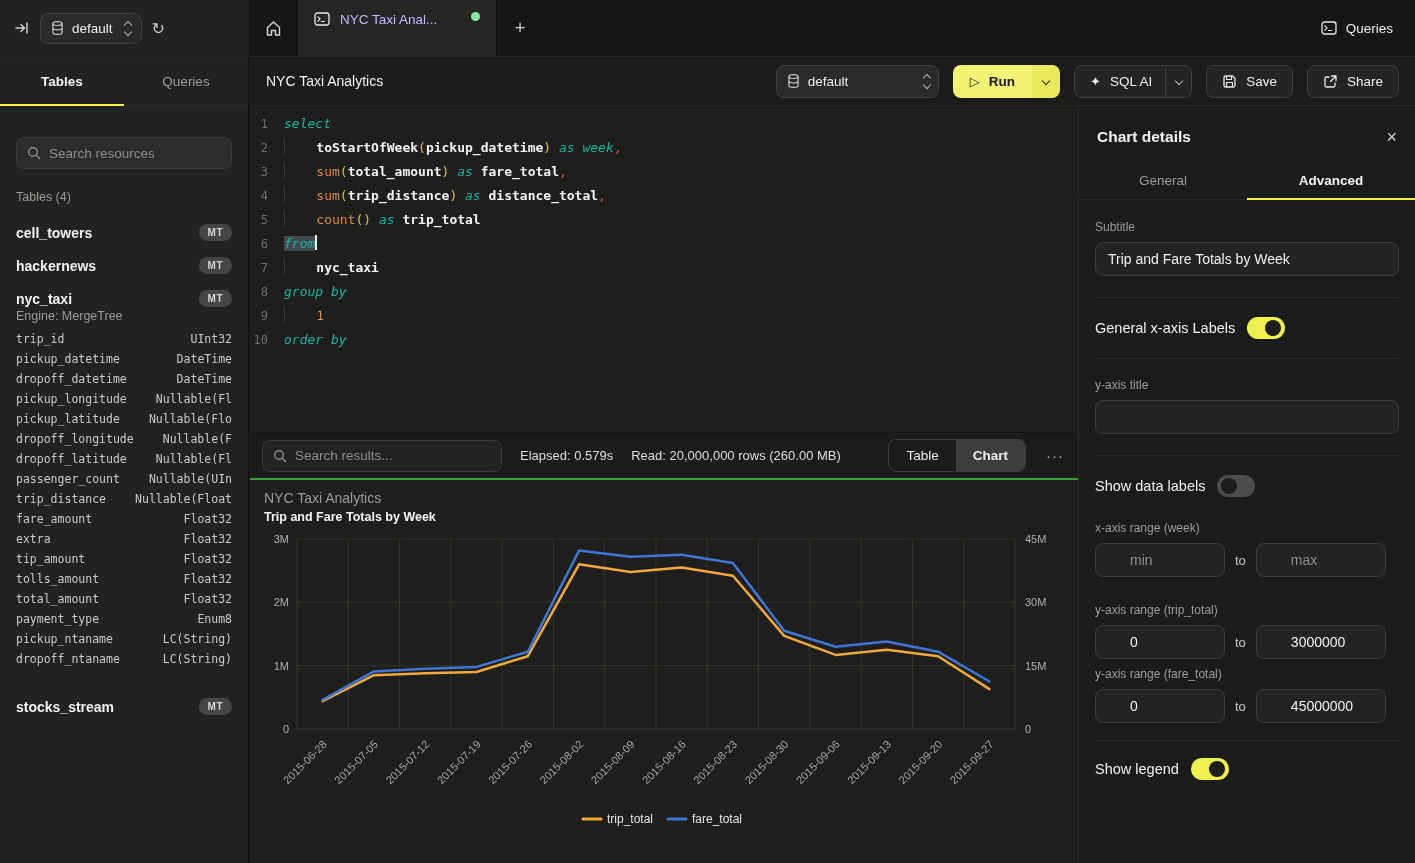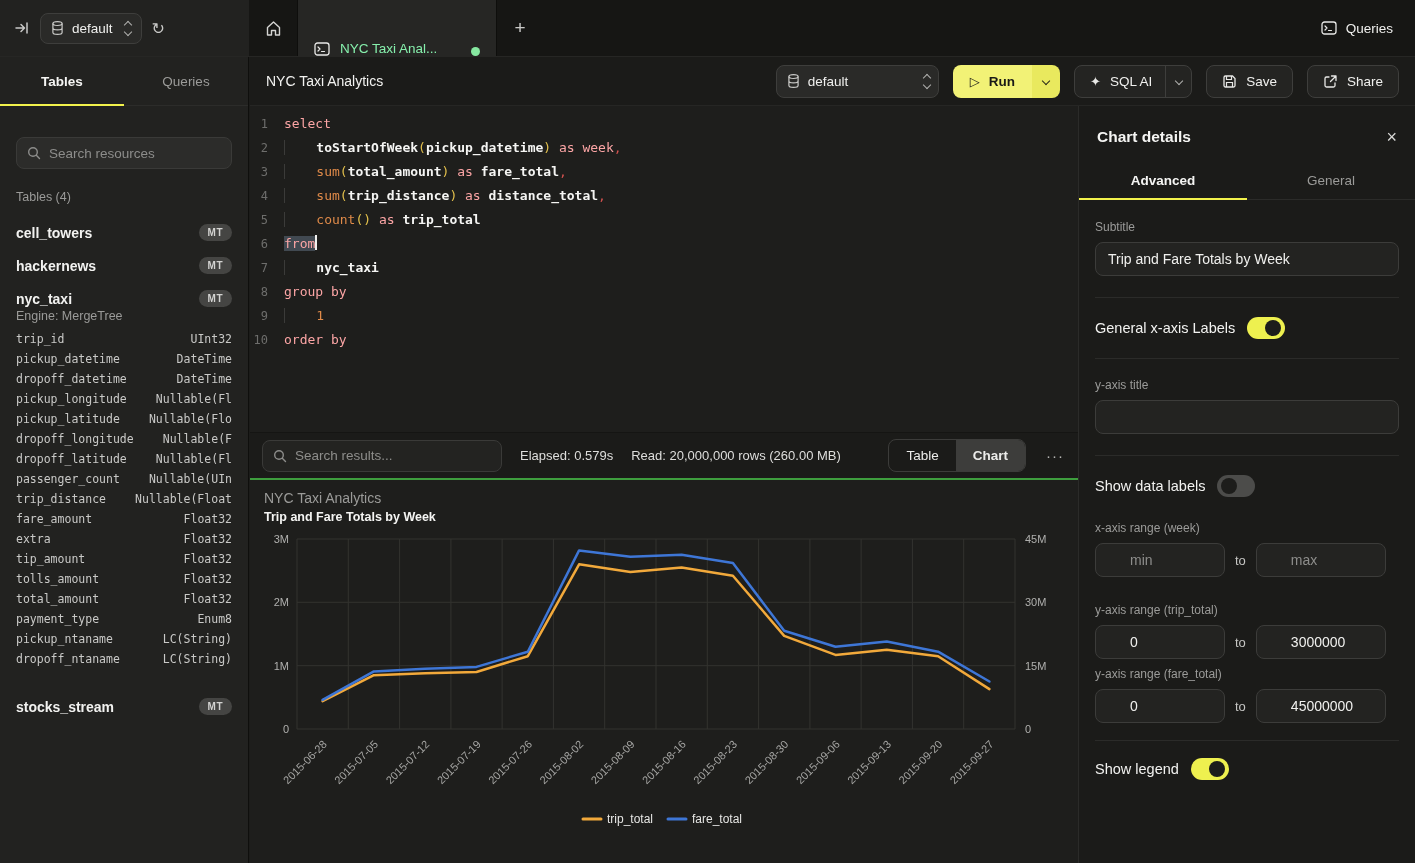--- a/index.html
+++ b/index.html
@@ -16,21 +16,21 @@
   .topbar-left { width:249px; height:100%; background:#222220; display:flex; align-items:center; gap:10px; padding:0 14px; }
   .icon-btn { background:none; border:none; color:#c9c9c7; cursor:pointer; display:flex; align-items:center; justify-content:center; font-size:16px; }
   .select { display:flex; align-items:center; gap:8px; background:#2a2a28; border:1px solid #3e3e3c; border-radius:8px; height:31px; padding:0 10px; color:#f0f0ee; cursor:pointer; }
   .select .lbl { font-size:13.5px; }
   .updown { display:flex; flex-direction:column; gap:1px; margin-left:4px; }
   .chev { width:6px; height:6px; border-right:1.5px solid #b0b0ae; border-bottom:1.5px solid #b0b0ae; }
   .chev.up { transform:rotate(-135deg); }
   .chev.down { transform:rotate(45deg); }
   .tabstrip { flex:1; display:flex; align-items:stretch; background:#161614; }
   .home-btn { width:48px; display:flex; align-items:center; justify-content:center; border:none; background:none; color:#d5d5d3; cursor:pointer; }
-  .qtab { display:flex; align-items:flex-end; gap:10px; padding:0 16px; width:200px; background:#262624; border-left:1px solid #0e0e0c; border-right:1px solid #0e0e0c; color:#86efac; cursor:pointer; }
+  .qtab { display:flex; align-items:flex-start; gap:10px; padding:12px 16px; width:200px; background:#262624; border-left:1px solid #0e0e0c; border-right:1px solid #0e0e0c; color:#c4b5fd; cursor:pointer; }
   .qtab .ttl { font-size:13.5px; white-space:nowrap; overflow:hidden; }
   .dot { width:9px; height:9px; border-radius:50%; background:#86e8a0; margin-left:auto; flex:none; }
   .plus-btn { width:46px; border:none; background:none; color:#c9c9c7; font-size:19px; cursor:pointer; }
   .topbar-right { display:flex; align-items:center; padding:0 22px; margin-left:auto; }
   .queries-link { display:flex; align-items:center; gap:9px; background:none; border:none; color:#f0f0ee; font-size:13.5px; cursor:pointer; }
 
   
   #subheader { position:absolute; left:250px; top:57px; width:1165px; height:49px; background:#1b1b19; border-bottom:1px solid #262624; display:flex; align-items:center; padding:0 16px; }
   .q-title { font-size:14px; color:#f2f2f0; }
   .toolbar-right { margin-left:auto; display:flex; align-items:center; gap:14px; }
@@ -59,21 +59,21 @@
   .tbl-name { font-size:14px; font-weight:600; color:#f2f2f0; }
   .badge { margin-left:auto; background:#454543; color:#d3d3d1; font-size:10px; font-weight:700; letter-spacing:.5px; border-radius:9px; padding:3px 9px; }
   .engine-line { font-size:12.5px; color:#9b9b99; margin:2px 0 9px; }
   .col-row { display:flex; justify-content:space-between; height:20px; font-size:11.5px; color:#c9c9c7; font-family:"DejaVu Sans Mono", monospace; cursor:default; }
   .cols-wrap { margin-bottom:10px; }
 
   
   #editor { position:absolute; left:250px; top:106px; width:828px; height:326px; background:#1e1e1c; padding-top:6px; overflow:hidden; }
   .eline { display:flex; height:24px; line-height:24px; font-family:"DejaVu Sans Mono", monospace; font-size:13px; white-space:pre; }
   .lnum { width:34px; text-align:right; padding-right:16px; color:#6e6e6c; flex:none; font-size:12px; }
-  .tok.kw { color:#fca5a5; }
+  .tok.kw { color:#14b8a6;font-style:italic; }
   .tok.fn { color:#df8a49; }
   .tok.pr { color:#e3c04c; }
   .tok.cm { color:#d4524f; }
   .tok.num { color:#df8a49; }
   .tok.id { color:#f5f5f3; font-weight:600; }
   .tok.ind { border-left:1px solid #3b3b39; }
   .tok.sel { background:#414951; }
   .caret { display:inline-block; width:2px; height:15px; background:#f0f0ee; vertical-align:-2px; }
 
   
@@ -410,22 +410,22 @@
       <text x="442" y="301" class="legend-t">fare_total</text>
     </svg>
 </div>
 
 <aside id="rightpanel">
   <div class="rp-header">
     <span class="rp-title">Chart details</span>
     <button class="rp-close"><span>×</span></button>
   </div>
   <div class="rp-tabs">
+    <button class="rp-tab">General</button>
     <button class="rp-tab active">Advanced</button>
-    <button class="rp-tab">General</button>
   </div>
   <div class="rp-body">
     <div class="group">
       <div class="f-label">Subtitle</div>
       <input class="f-input" type="text" value="Trip and Fare Totals by Week" style="">
     </div>
     <hr class="divider">
     <div class="toggle-row">
       <span class="t-label">General x-axis Labels</span>
       <span class="toggle on">

